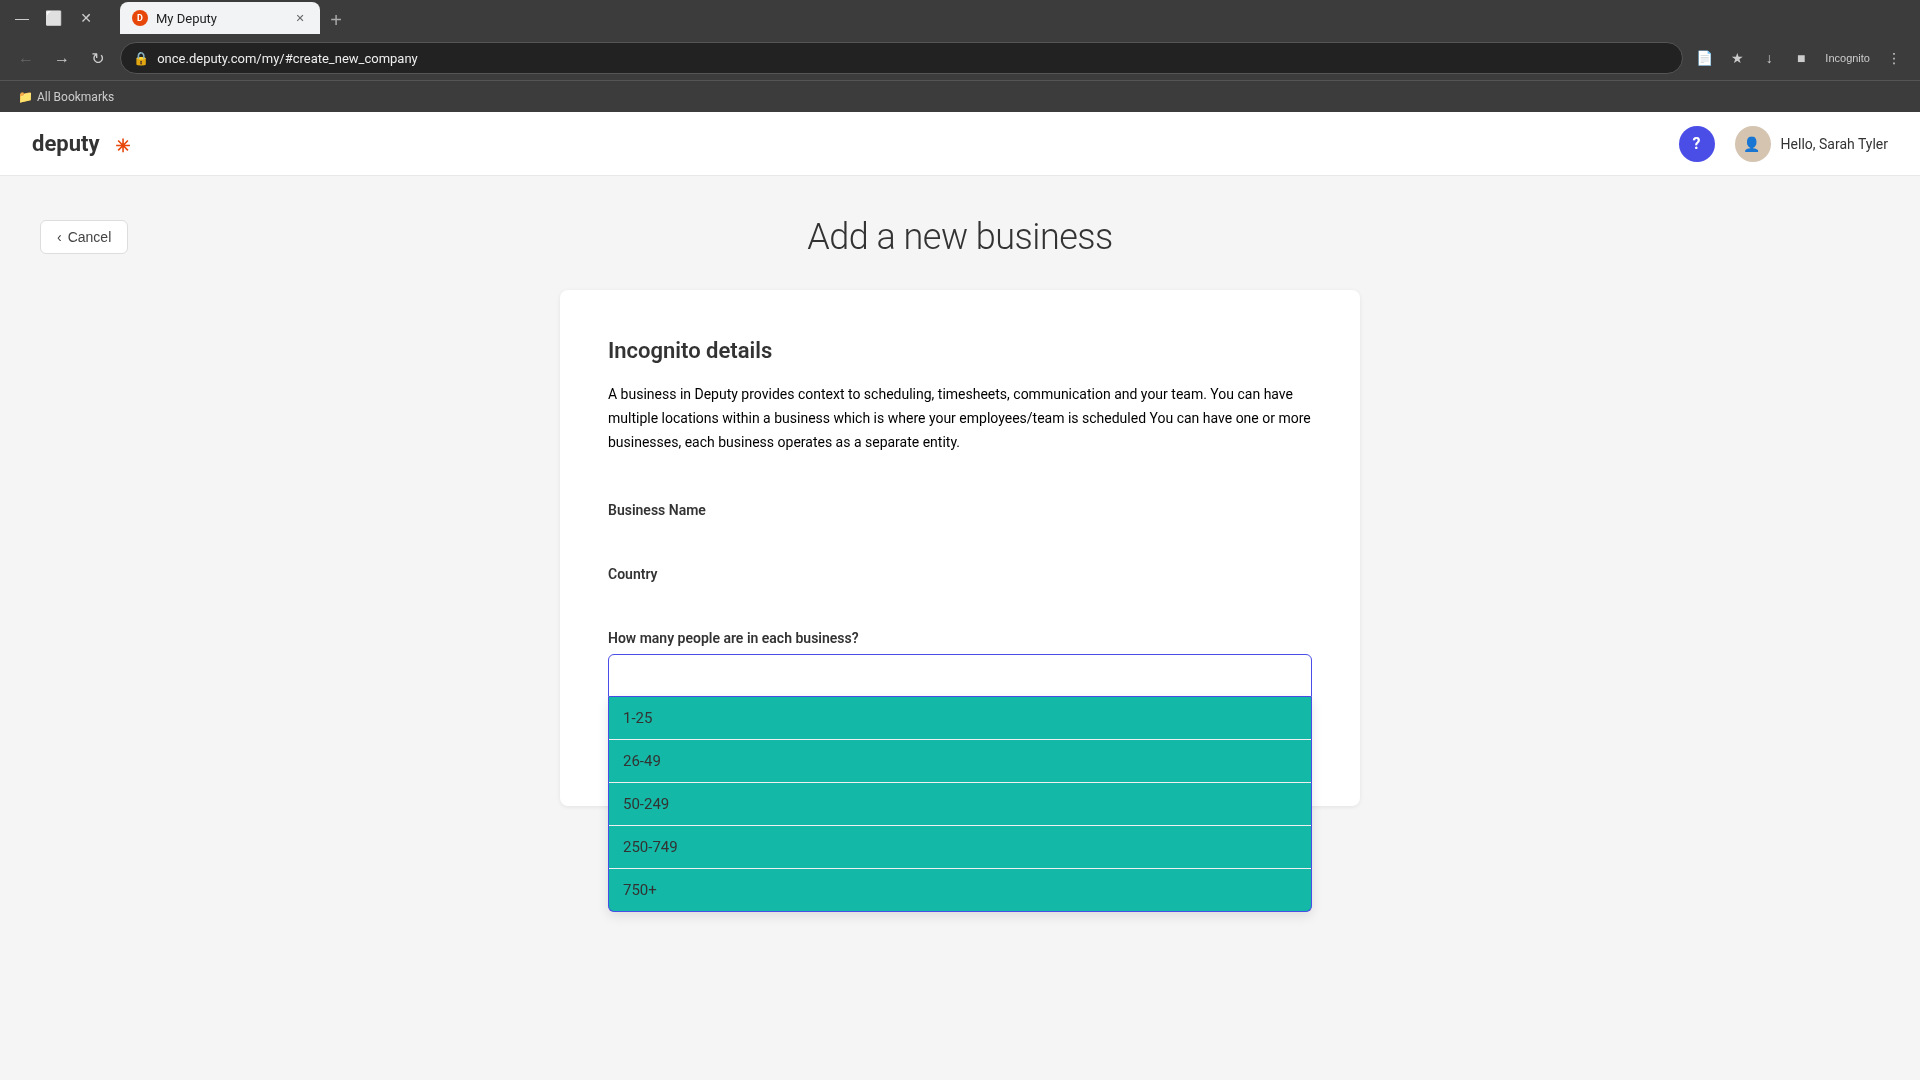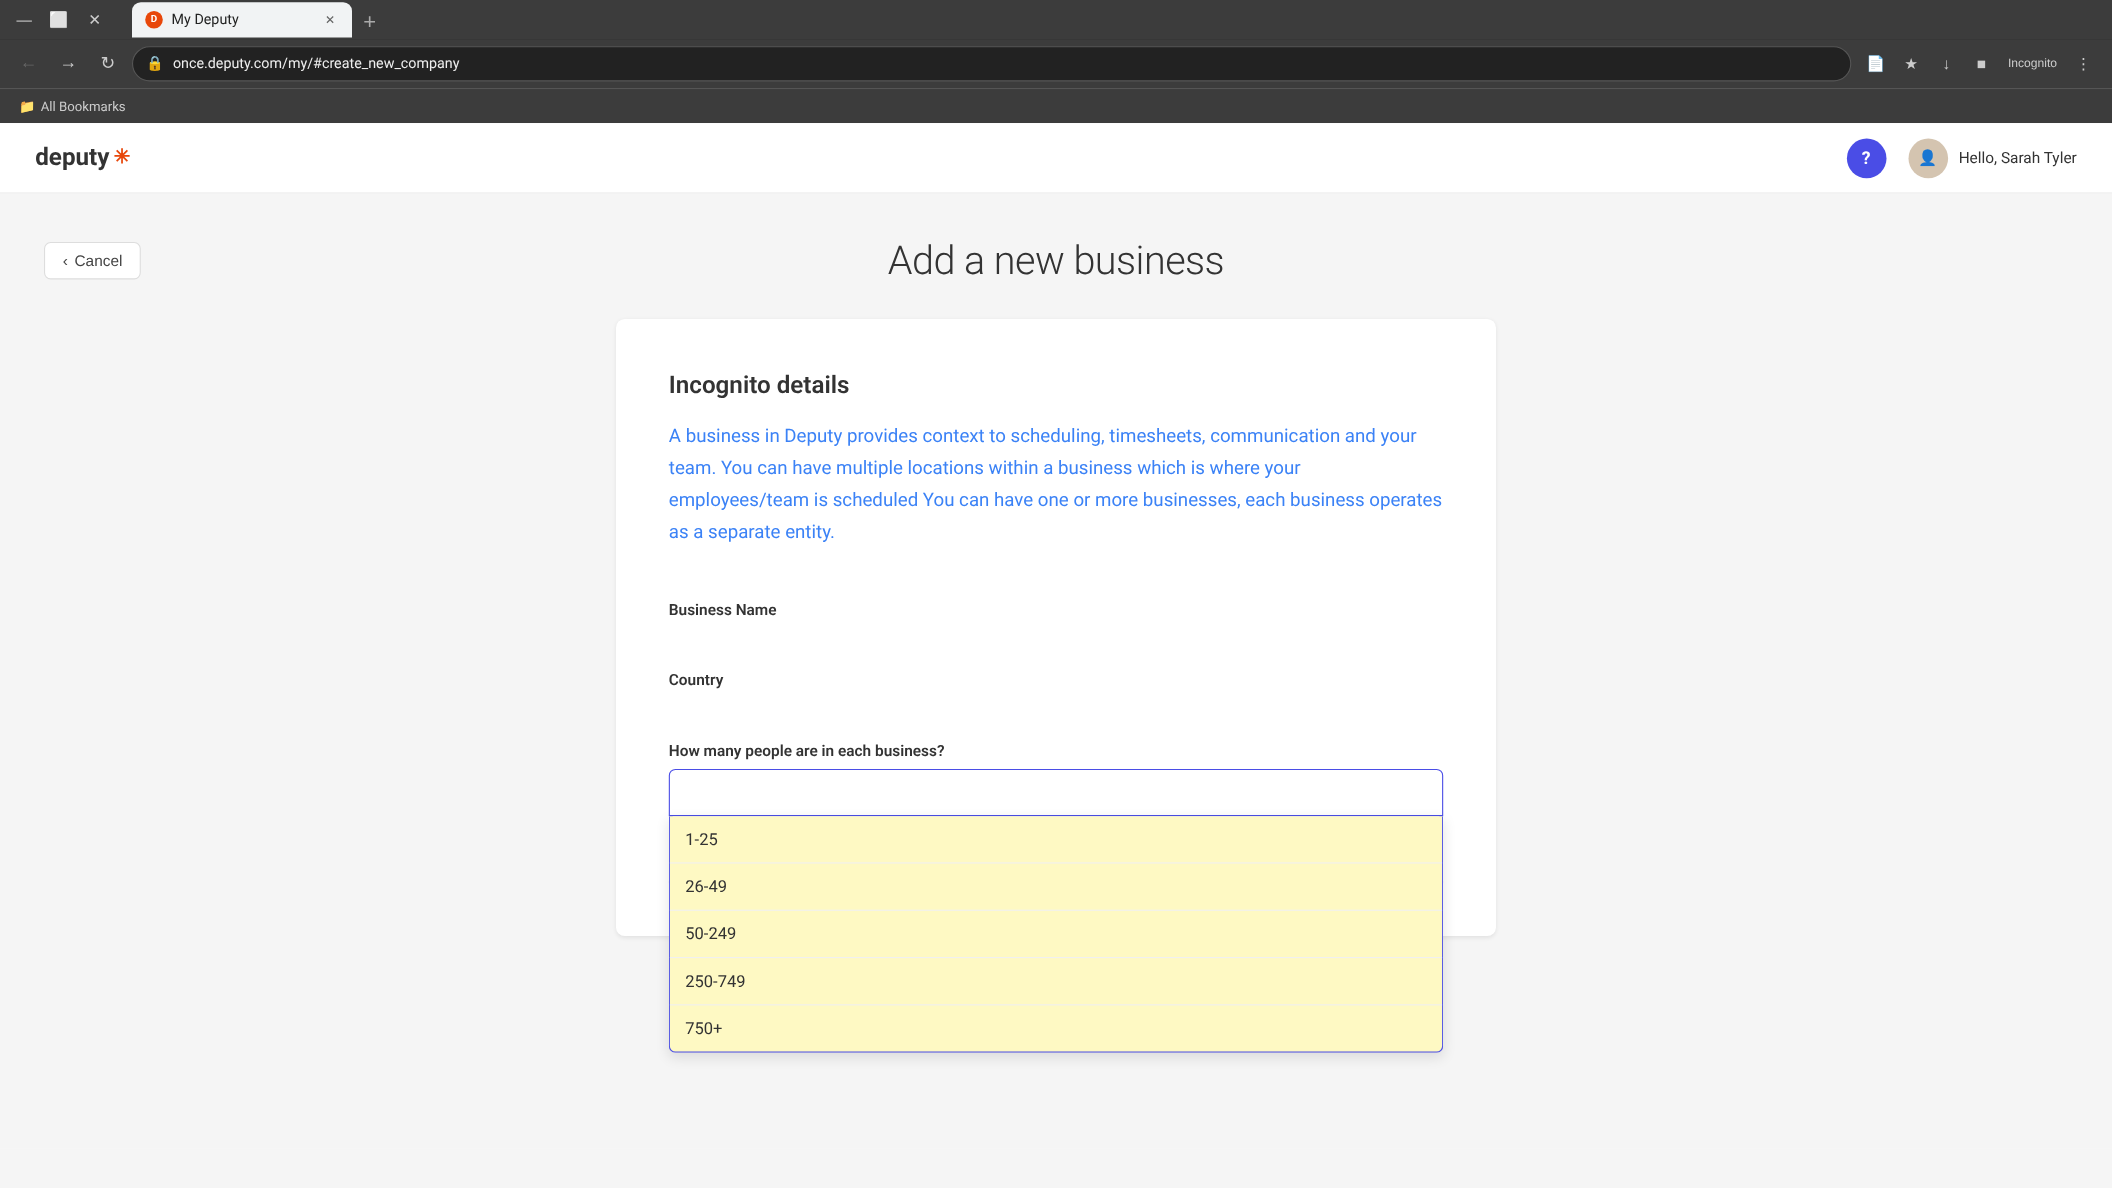--- a/index.html
+++ b/index.html
@@ -141,21 +141,21 @@
     .app-header {
       height: 64px;
       background: white;
       border-bottom: 1px solid #e8e8e8;
       display: flex;
       align-items: center;
       justify-content: space-between;
       padding: 0 32px;
     }
     .deputy-logo {
-      display: flex; align-items: flex-start; gap: 4px;
+      display: flex; align-items: flex-end; gap: 16px;
       font-size: 22px; font-weight: 700; color: #333;
     }
     .deputy-logo-star {
       color: #e8470a; font-size: 18px;
     }
     .header-right {
       display: flex; align-items: center; gap: 20px;
     }
     .help-btn {
       width: 36px; height: 36px;
@@ -214,21 +214,21 @@
       max-width: 800px;
       margin: 0 auto;
       padding: 48px;
       box-shadow: 0 1px 4px rgba(0,0,0,0.08);
     }
     .form-section-title {
       font-size: 22px; font-weight: 600; color: #333;
       margin-bottom: 20px;
     }
     .form-description {
-      font-size: 17px; color: #3b82f6; line-height: 1.7;
+      font-size: 14px; color: #000000; line-height: 1.7;
       margin-bottom: 32px;
     }
     .form-group {
       margin-bottom: 24px;
     }
     .form-label {
       display: block;
       font-size: 14px; font-weight: 600; color: #333;
       margin-bottom: 8px;
       margin-top: 48px;
@@ -247,21 +247,21 @@
       border-bottom-right-radius: 0;
     }
 
     .dropdown-container {
       position: relative;
     }
     .dropdown-list {
       position: absolute;
       top: 100%;
       left: 0; right: 0;
-      background: #fef9c3;
+      background: #14b8a6;
       border: 1px solid #4a4de6;
       border-top: none;
       border-bottom-left-radius: 6px;
       border-bottom-right-radius: 6px;
       z-index: 100;
       box-shadow: 0 4px 12px rgba(0,0,0,0.1);
     }
     .dropdown-item {
       padding: 12px 14px;
       font-size: 15px; color: #333;

